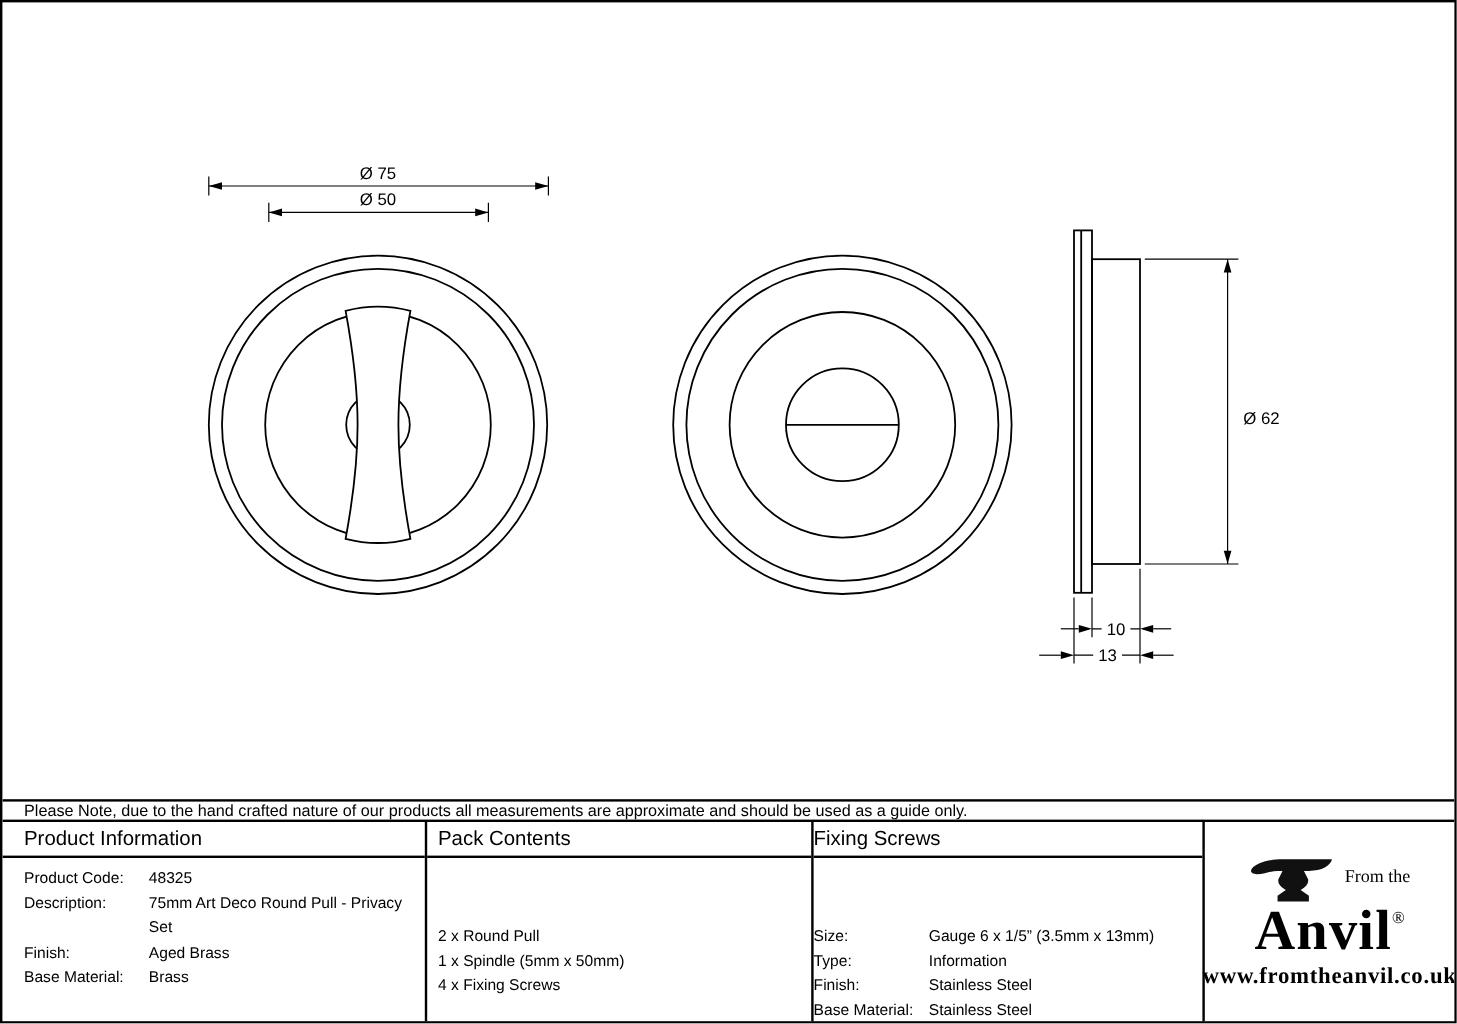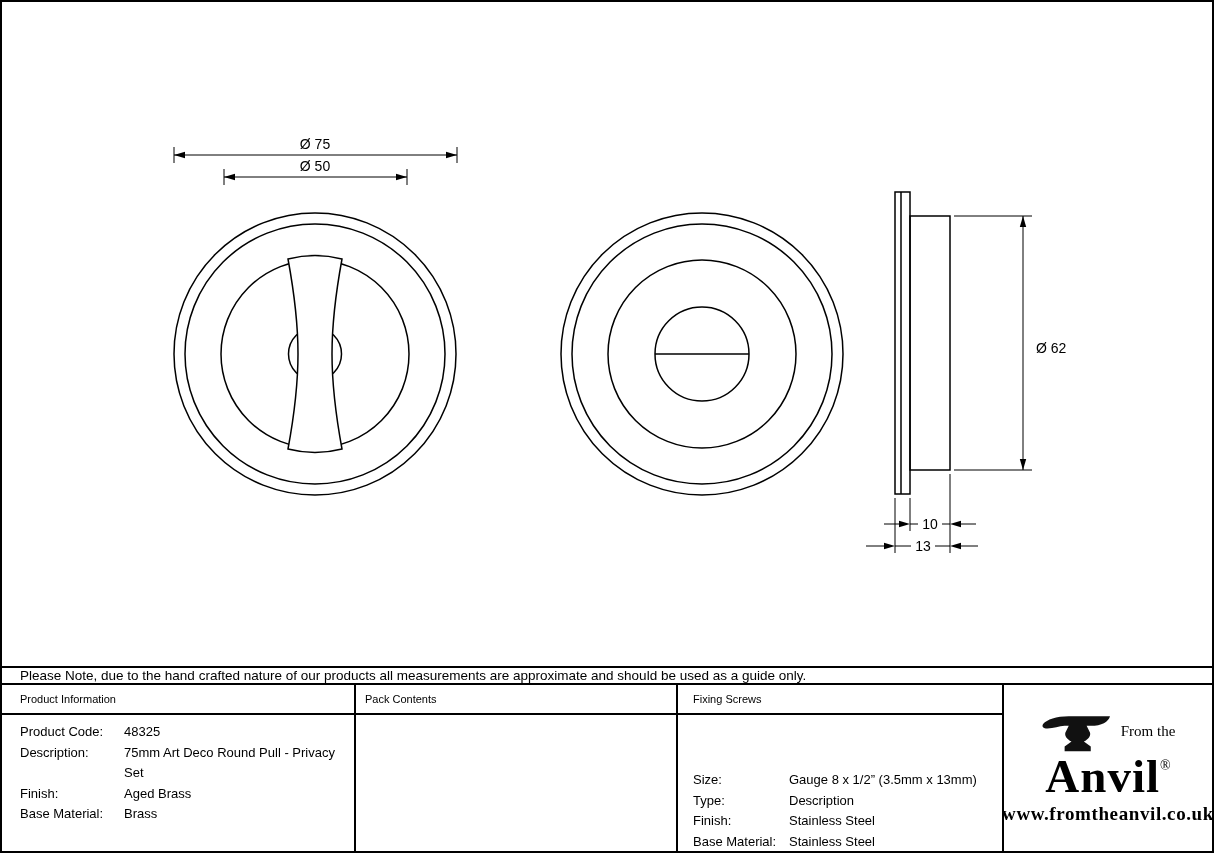--- a/index.html
+++ b/index.html
@@ -28,32 +28,32 @@
     flex: 1;
     display: grid;
     grid-template-columns: 352px 322px 326px 1fr;
   }
   .col { display: flex; flex-direction: column; min-width: 0; }
   .col + .col { border-left: 2px solid #000; gap: 48px; }
   .cell-header {
     height: 30px;
     border-bottom: 2px solid #000;
     display: flex; align-items: center;
-    font-size: 11px;
+    font-size: 17px;
   }
   .cell-body {
     flex: 1;
     padding-top: 7px;
     padding-right: 8px;
     font-size: 13px;
     line-height: 20.5px;
   }
   .col-product .cell-header, .col-product .cell-body { padding-left: 18px; }
   .col-pack .cell-header, .col-pack .cell-body { padding-left: 9px; }
-  .col-fixing .cell-header, .col-fixing .cell-body { padding-left: 15px; }
+  .col-fixing .cell-header, .col-fixing .cell-body { }
   .kv { display: grid; }
   .col-product .kv { grid-template-columns: 104px 1fr; }
   .col-fixing .kv { grid-template-columns: 96px 1fr; }
   .kv .v { min-width: 0; }
   .col-logo { align-items: center; justify-content: center; display: flex; }
   .logo { display: flex; flex-direction: column; align-items: center; text-align: center; }
   .logo-row { display: flex; align-items: flex-end; gap: 8px; }
   .anvil-svg { width: 72px; height: 44px; }
   .fromthe { font-family: "Liberation Serif", serif; font-size: 15px; padding-bottom: 16px; white-space: nowrap; }
   .brandname {
@@ -175,34 +175,39 @@
           <span class="k">Base Material:</span>
           <span class="v">Brass</span>
         </div>
       </div>
     </div>
 
     <div class="col col-pack">
       <div class="cell-header">
         <span>Pack Contents</span>
       </div>
+      <div class="cell-body">
+        <div>2 x Round Pull</div>
+        <div>1 x Spindle (5mm x 50mm)</div>
+        <div>4 x Fixing Screws</div>
+      </div>
     </div>
 
     <div class="col col-fixing">
       <div class="cell-header">
         <span>Fixing Screws</span>
       </div>
       <div class="cell-body">
         <div class="kv">
           <span class="k">Size:</span>
-          <span class="v">Gauge 8 x 1/2” (3.5mm x 13mm)</span>
+          <span class="v">Gauge 6 x 1/5” (3.5mm x 13mm)</span>
         </div>
         <div class="kv">
           <span class="k">Type:</span>
-          <span class="v">Description</span>
+          <span class="v">Information</span>
         </div>
         <div class="kv">
           <span class="k">Finish:</span>
           <span class="v">Stainless Steel</span>
         </div>
         <div class="kv">
           <span class="k">Base Material:</span>
           <span class="v">Stainless Steel</span>
         </div>
       </div>

